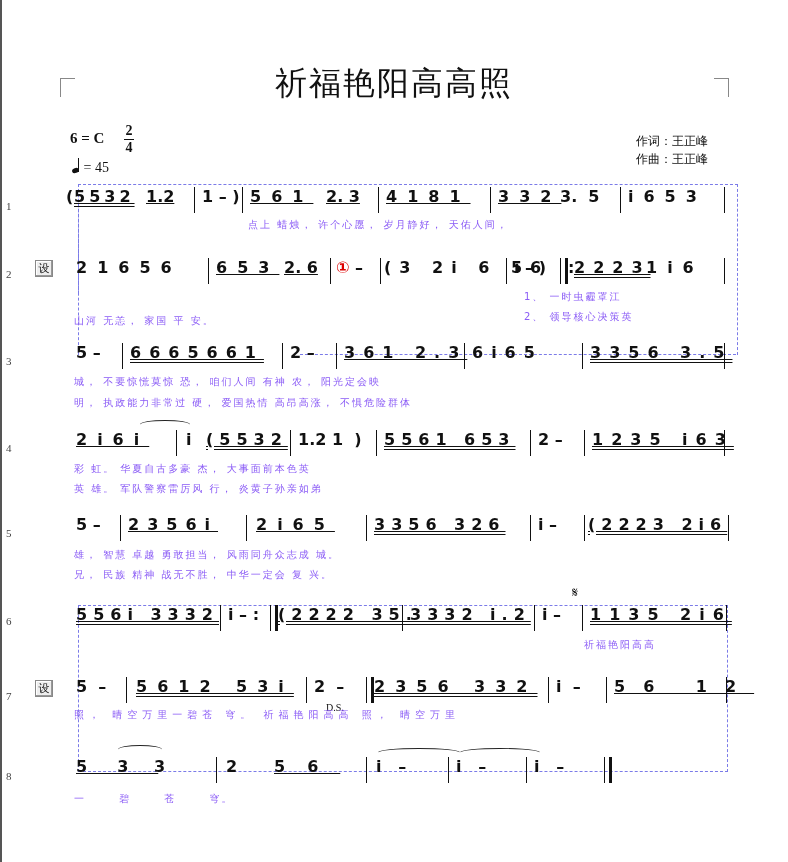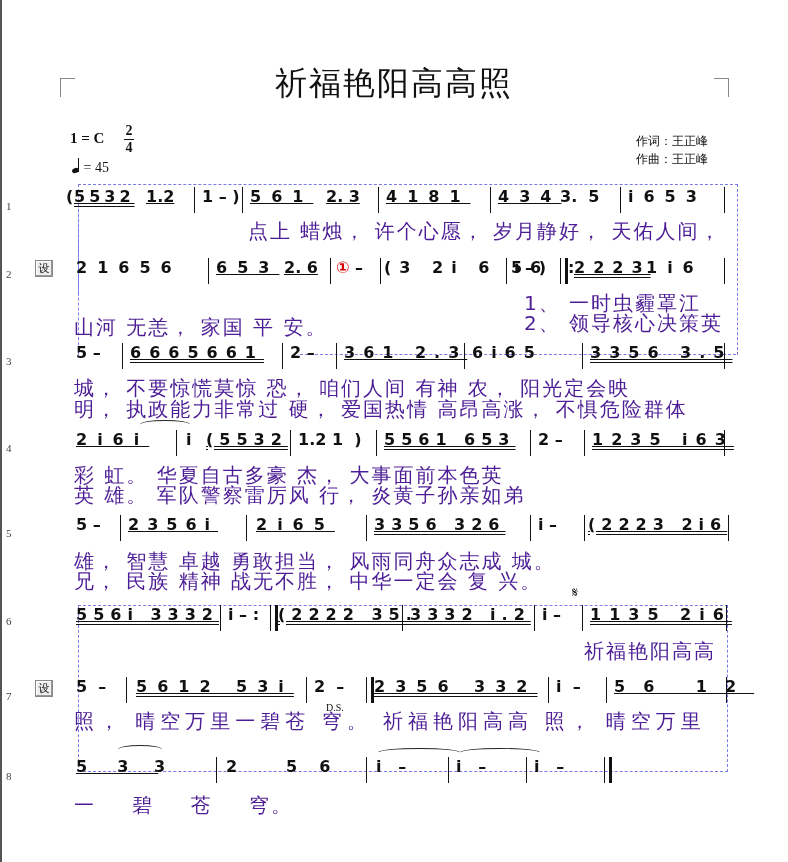--- a/index.html
+++ b/index.html
@@ -15,42 +15,42 @@
   .tempo{position:absolute;left:72px;top:160px;font-family:"Liberation Serif",serif;font-size:14px;}
   .tempo .note{display:inline-block;width:7px;height:5px;background:#111;border-radius:50%;transform:rotate(-20deg);position:relative;top:1px;}
   .tempo .stem{display:inline-block;width:1px;height:14px;background:#111;position:relative;left:-1px;top:-4px;vertical-align:bottom;}
   .credits{position:absolute;left:636px;top:132px;font-size:12px;line-height:18px;}
   .sel-box{position:absolute;border:1px dashed #7b7be8;pointer-events:none;}
   .hline{position:absolute;border-top:1px dashed #7b7be8;height:0;pointer-events:none;}
   .vline{position:absolute;border-left:1px dashed #7b7be8;width:0;pointer-events:none;}
   .row-num{position:absolute;left:6px;font-family:"Liberation Serif",serif;font-size:11px;color:#444;}
   .set-btn{position:absolute;left:35px;width:16px;height:15px;border:1px solid #888;background:#eee;font-size:11px;line-height:15px;text-align:center;box-shadow:inset -1px -1px #999,inset 1px 1px #fff;}
   .music{position:absolute;left:74px;height:30px;white-space:nowrap;font-family:"DejaVu Sans",sans-serif;font-weight:bold;font-size:16px;}
-  .lyric{position:absolute;white-space:nowrap;font-family:"DejaVu Sans",sans-serif;font-size:20px;letter-spacing:2px;color:#4c1d95;}
+  .lyric{position:absolute;white-space:nowrap;font-family:"DejaVu Sans",sans-serif;font-size:10px;letter-spacing:2px;color:#8b5cf6;}
   .barline{position:absolute;width:1px;height:26px;background:#111;}
   .dblbar{position:absolute;width:4px;height:26px;border-left:1px solid #111;border-right:3px solid #111;}
   .circled{color:#d00;}
   .ds{position:absolute;font-family:"Liberation Serif",serif;font-size:10px;}
   .segno{position:absolute;font-size:14px;font-family:"DejaVu Serif",serif;}
   .tie{position:absolute;border-top:1px solid #222;border-radius:50% 50% 0 0;height:8px;}
   .footer{position:absolute;left:600px;top:838px;font-size:12px;font-weight:bold;margin-top:32px;}
   .logo-icon{display:inline-block;width:10px;height:11px;border-radius:50%;background:#d7262b;vertical-align:-1px;margin:0 2px 0 6px;}
   .logo-cn{color:#c52025;font-style:italic;}
   .logo-cn2{color:#222;font-style:italic;}
 </style>
 </head>
 <body>
 
 <div class="left-rule"></div>
 <div class="corner tl"></div>
 <div class="corner tr"></div>
 
 <div class="title">祈福艳阳高高照</div>
 
-<div class="key">1 = C</div>
+<div class="key">6 = C</div>
 <div class="timesig">
   <span>2</span>
   <span class="bar"></span>
   <span>4</span>
 </div>
 <div class="tempo">
   <span class="note"></span><span class="stem"></span>
   <span>= 45</span>
 </div>
 <div class="credits">
@@ -69,21 +69,21 @@
   <span style="position:absolute;left:0;letter-spacing:4px;text-decoration:underline double;">5532</span>
   <span style="position:absolute;left:72px;text-decoration:underline;">1.2</span>
   <span class="barline" style="left:120px;top:0;"></span>
   <span style="position:absolute;left:128px;">1 – )</span>
   <span class="barline" style="left:168px;top:0;"></span>
   <span style="position:absolute;left:176px;letter-spacing:10px;text-decoration:underline;">561</span>
   <span style="position:absolute;left:252px;text-decoration:underline;">2. 3</span>
   <span class="barline" style="left:304px;top:0;"></span>
   <span style="position:absolute;left:312px;letter-spacing:10px;text-decoration:underline;">4181</span>
   <span class="barline" style="left:416px;top:0;"></span>
-  <span style="position:absolute;left:424px;letter-spacing:10px;text-decoration:underline;">434</span>
+  <span style="position:absolute;left:424px;letter-spacing:10px;text-decoration:underline;">332</span>
   <span style="position:absolute;left:486px;">3. &nbsp;5</span>
   <span class="barline" style="left:546px;top:0;"></span>
   <span style="position:absolute;left:554px;letter-spacing:10px;">i653</span>
   <span class="barline" style="left:650px;top:0;"></span>
 </div>
 <div class="lyric" style="left:248px;top:218px;">点上 蜡烛， 许个心愿， 岁月静好，  天佑人间，</div>
 
 <div class="row-num" style="top:268px;">2</div>
 <div class="set-btn" style="top:260px;">设</div>
 <div class="music" style="top:258px;">
@@ -202,21 +202,21 @@
 
 <div class="row-num" style="top:770px;">8</div>
 <div class="tie" style="left:118px;top:745px;width:44px;"></div>
 <div class="tie" style="left:378px;top:748px;width:82px;"></div>
 <div class="tie" style="left:460px;top:748px;width:80px;"></div>
 <div class="music" style="top:757px;">
   <span style="position:absolute;left:2px;text-decoration:underline;letter-spacing:30px;">53</span>
   <span style="position:absolute;left:80px;">3</span>
   <span class="barline" style="left:142px;top:0;"></span>
   <span style="position:absolute;left:152px;">2</span>
-  <span style="position:absolute;left:212px;letter-spacing:22px;text-align:center;">56</span>
+  <span style="position:absolute;left:200px;letter-spacing:22px;text-decoration:underline;text-align:center;">56</span>
   <span class="barline" style="left:292px;top:0;"></span>
   <span style="position:absolute;left:302px;">i &nbsp;&nbsp;–</span>
   <span class="barline" style="left:374px;top:0;"></span>
   <span style="position:absolute;left:382px;">i &nbsp;&nbsp;–</span>
   <span class="barline" style="left:452px;top:0;"></span>
   <span style="position:absolute;left:460px;">i &nbsp;&nbsp;–</span>
   <span class="dblbar" style="left:530px;top:0;"></span>
 </div>
 <div class="lyric" style="left:74px;top:792px;word-spacing:28px;">一 碧 苍 穹。</div>
 

